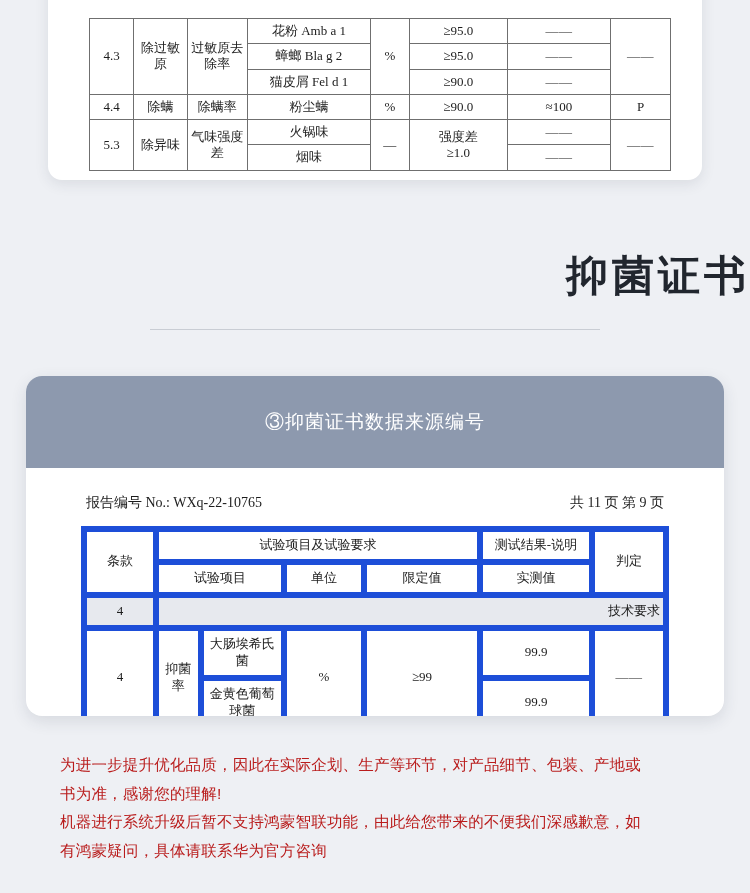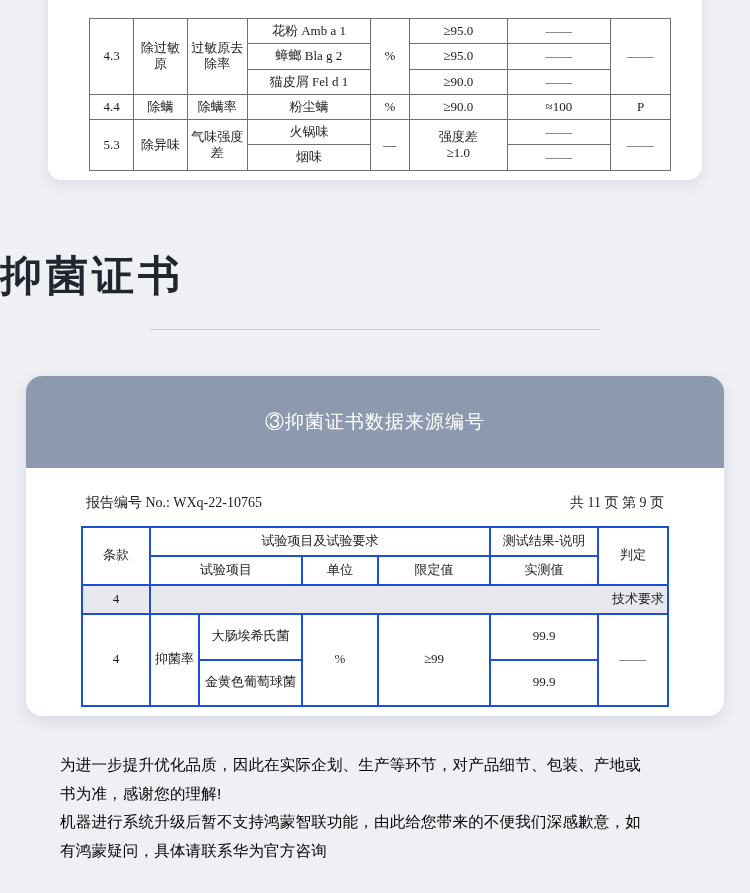--- a/index.html
+++ b/index.html
@@ -54,21 +54,21 @@
   .c-res    { width: 106px; }
   .c-judge  { width: 58px; }
   .dash { letter-spacing: 0.5px; color: #444; }
 
   
   .section-title {
     position: absolute;
     left: 0;
     top: 248px;
     width: 750px;
-    text-align: left;
+    text-align: right;
     font-family: "Liberation Sans", sans-serif;
     font-weight: bold;
     font-size: 42px;
     letter-spacing: 4px;
     color: #21262e;
   }
   .title-rule {
     position: absolute;
     left: 150px;
     top: 329px;
@@ -125,21 +125,21 @@
   }
   .cert-table {
     width: 588px;
     margin: 14px auto 0 auto;
     border-collapse: collapse;
     font-family: "Liberation Serif", serif;
     font-size: 13px;
     color: #1c1c1c;
   }
   .cert-table td {
-    border: 2px solid #1d4ed8;
+    border: 6px solid #1d4ed8;
     text-align: center;
     vertical-align: middle;
     padding: 5px 3px;
     line-height: 1.3;
   }
   .cert-table td.shaded {
     background: #e7e9ee;
   }
   .cert-table td.left {
     text-align: right;
@@ -154,21 +154,21 @@
 
   
   .footer {
     position: absolute;
     left: 60px;
     top: 752px;
     width: 628px;
     font-family: "Liberation Sans", sans-serif;
     font-size: 15.5px;
     line-height: 1.72;
-    color: #000000;
+    color: #b91c1c;
     letter-spacing: 0.2px;
   }
   .footer p { margin: 0; }
   .footer p + p { margin-top: 2px; }
 </style>
 </head>
 <body>
 
 <div class="top-card">
   <table class="top-table">

